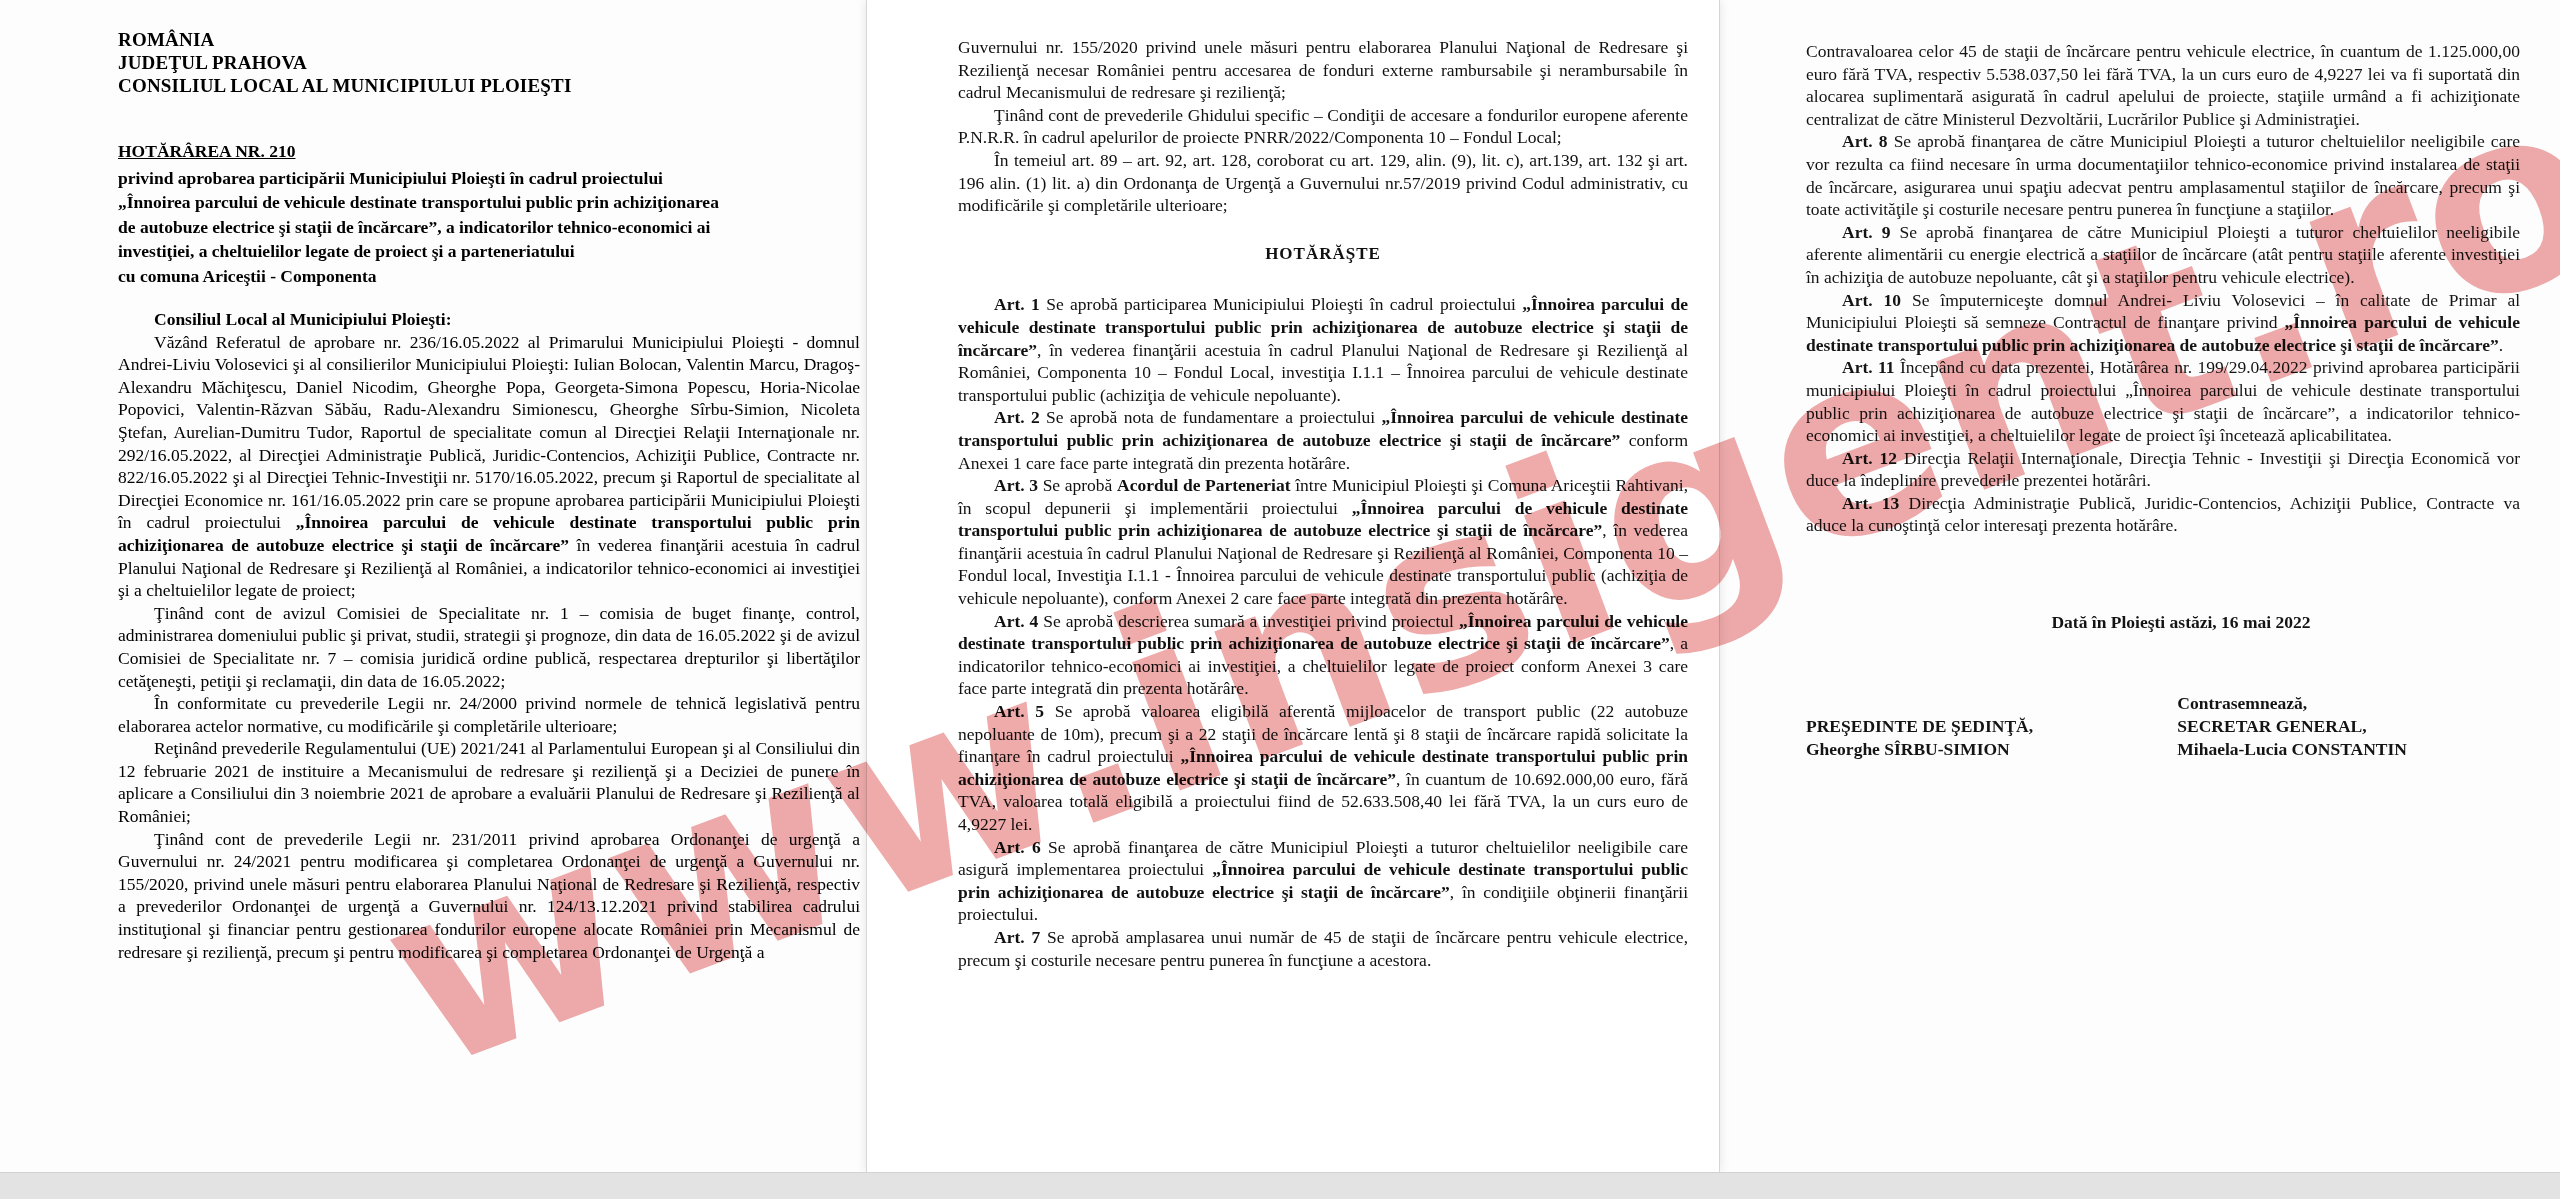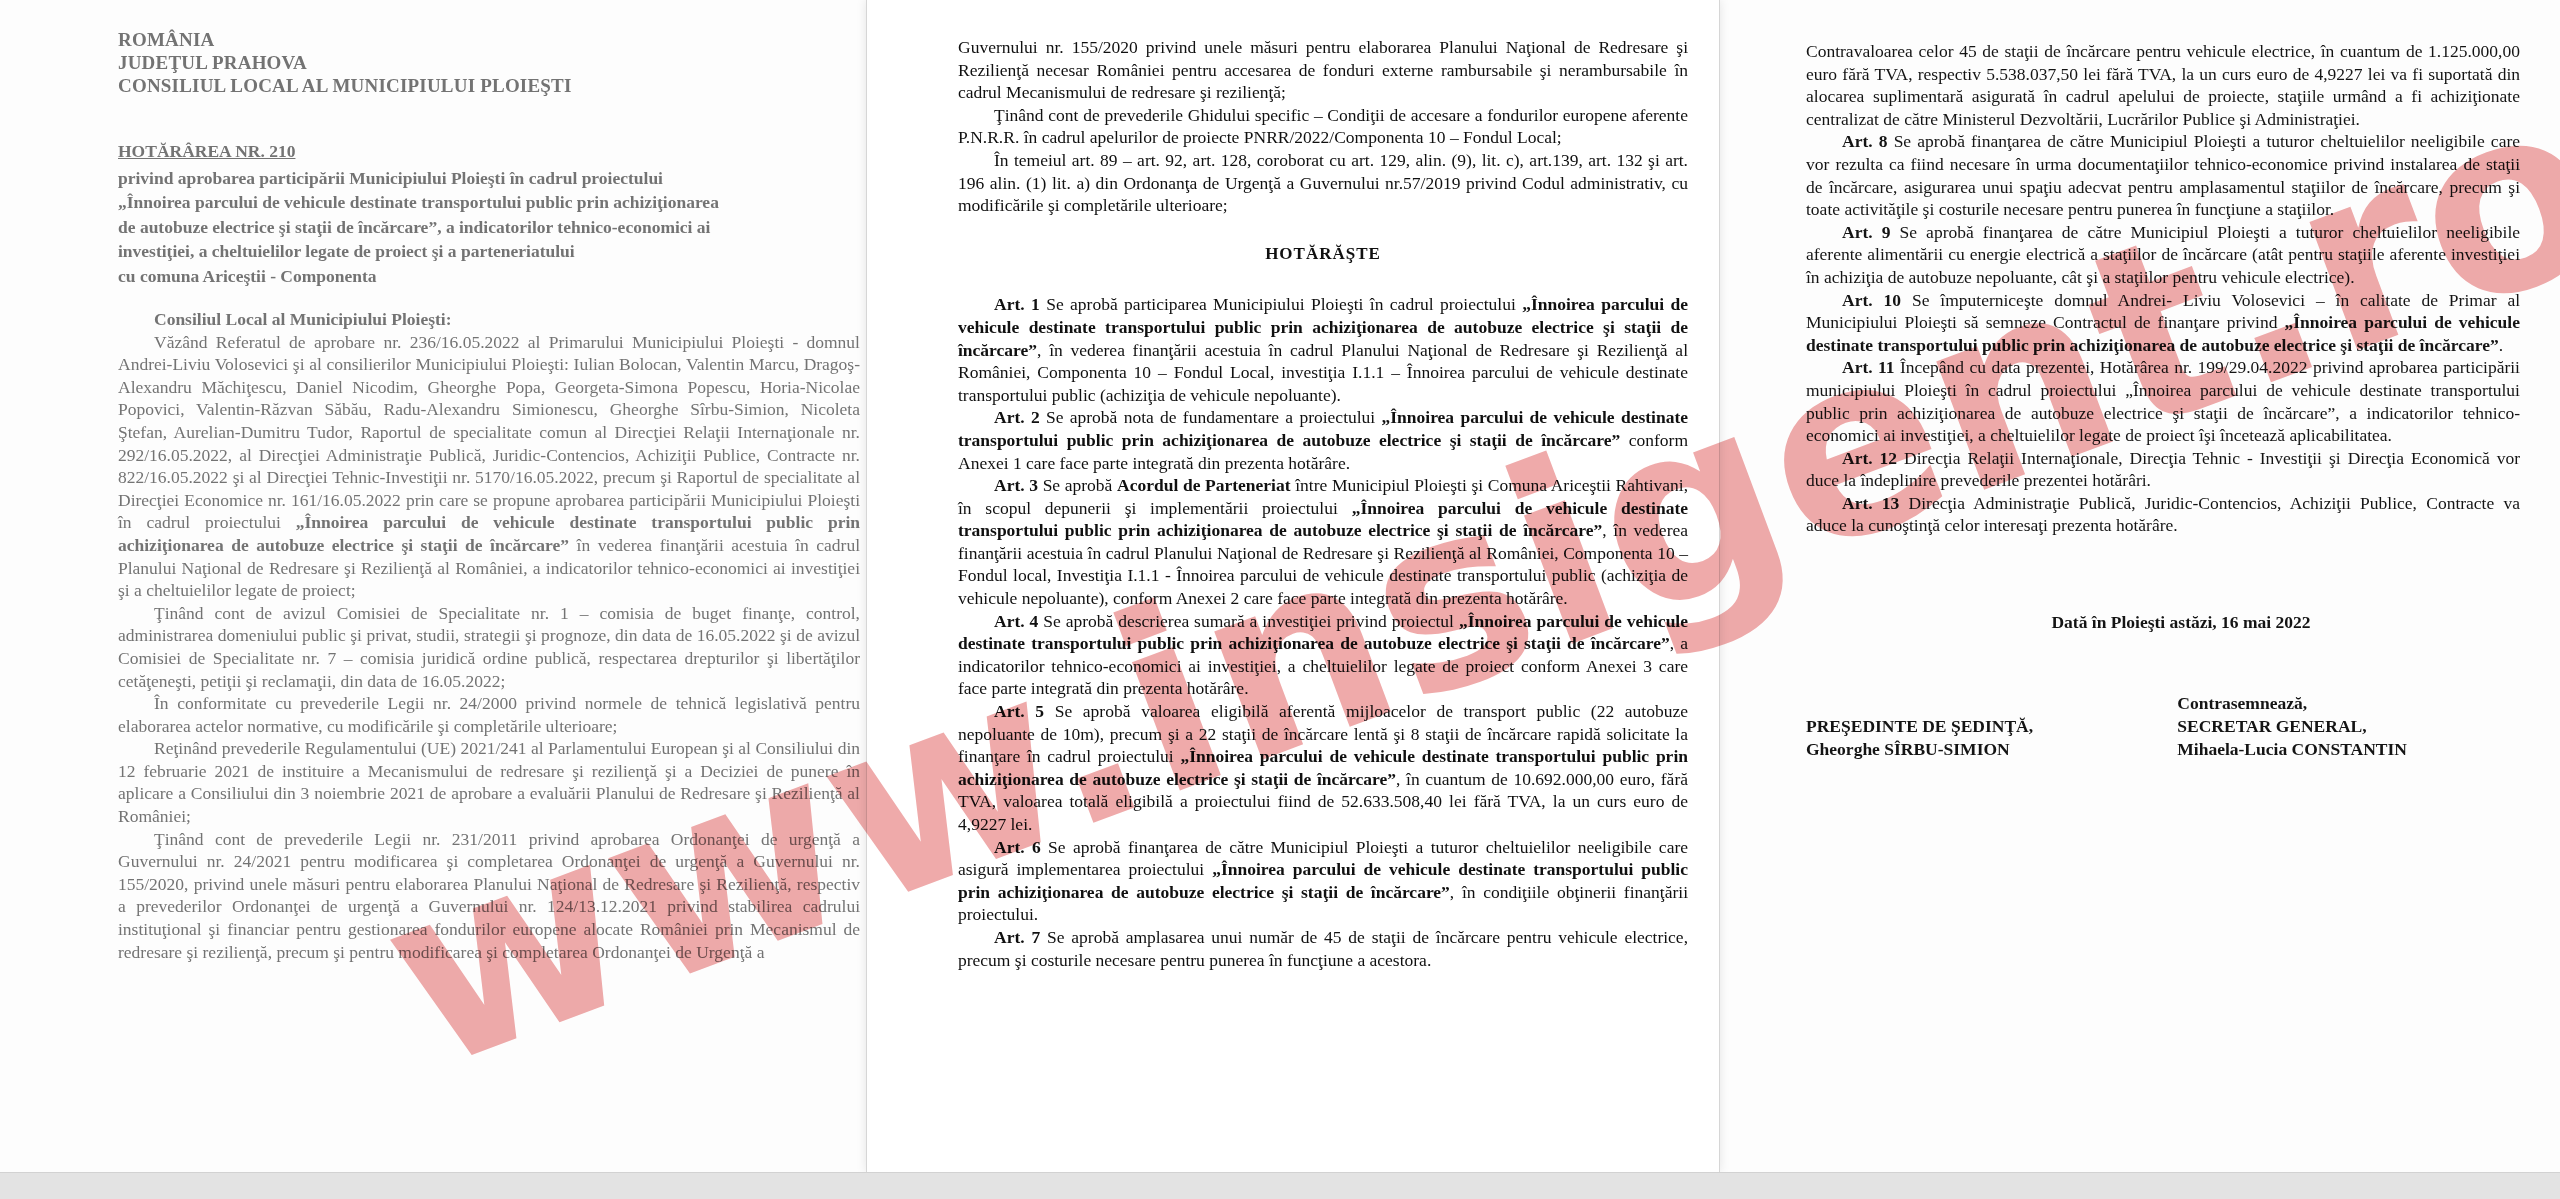--- a/index.html
+++ b/index.html
@@ -18,21 +18,21 @@
   }
   .bottom-strip{
     position:absolute;left:0;top:1172px;width:2560px;height:27px;
     background:#e3e3e3;border-top:1px solid #d2d2d2;
   }
   .col{
     position:absolute;
     font-size:17.5px;line-height:22.6px;color:#151515;
     text-align:justify;
   }
-  .col-1{left:118px;top:28px;width:742px;color:#737373;}
+  .col-1{left:118px;top:28px;width:742px;color:#000000;}
   .col-2{left:958px;top:36px;width:730px;color:#101010;}
   .col-3{left:1806px;top:40px;width:714px;color:#141414;}
   .hdr{font-weight:bold;font-size:19px;line-height:23px;text-align:left;letter-spacing:.2px;}
   .titleblock{margin-top:42px;font-weight:bold;}
   .title-no{text-decoration:underline;margin-bottom:2px;}
   .titleblock div{line-height:24.5px;}
   p.body{margin:0;text-indent:36px;}
   p.noindent{text-indent:0;}
   .b,b{font-weight:bold;}
   .center-head{

